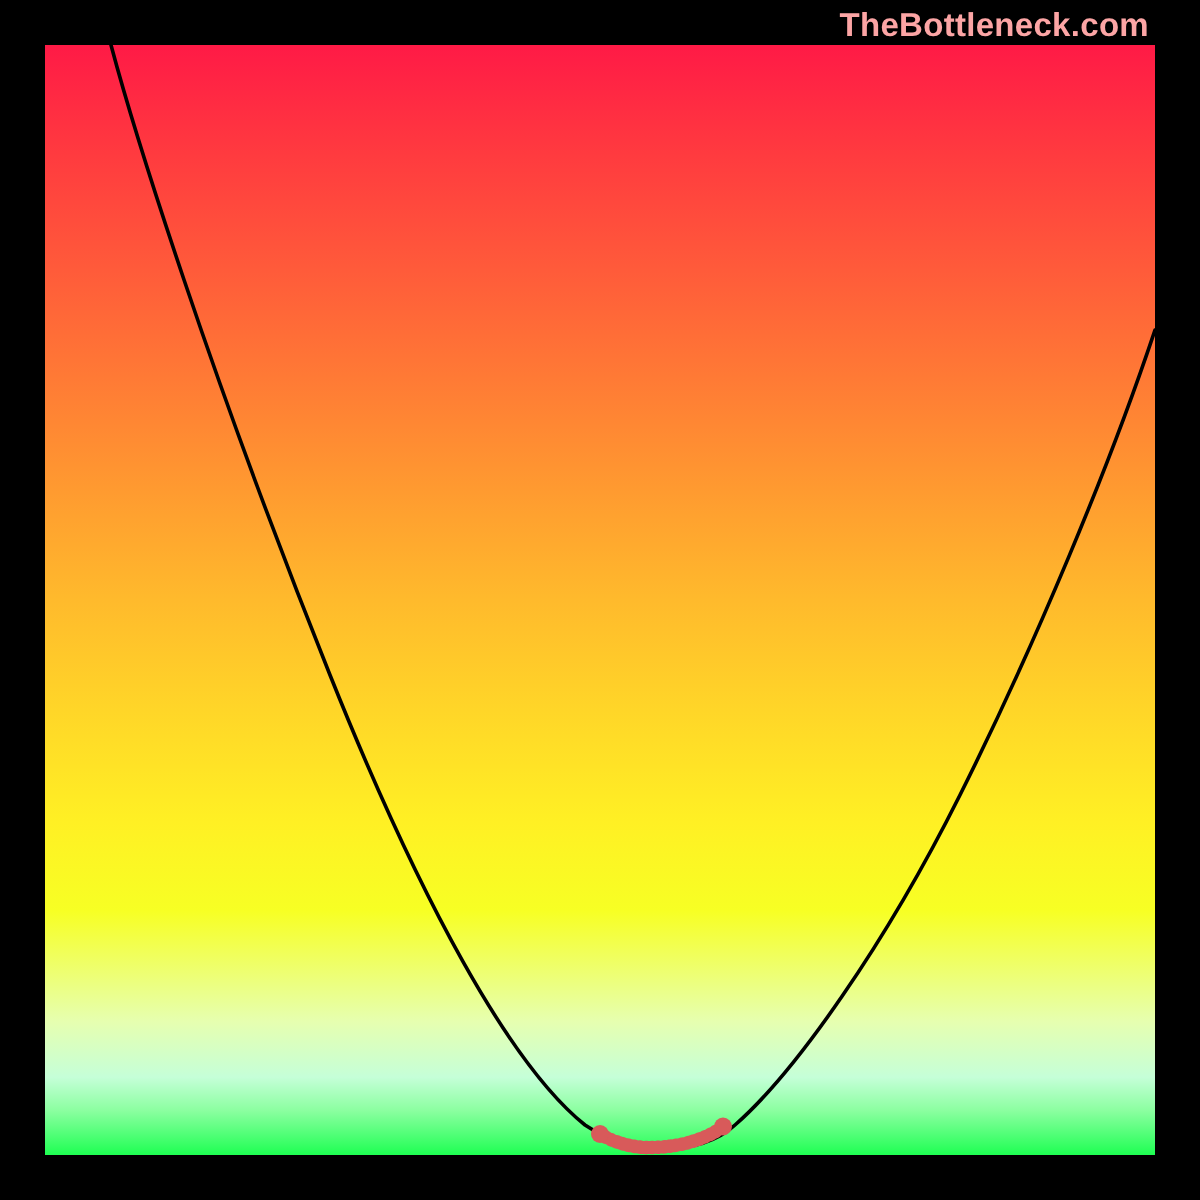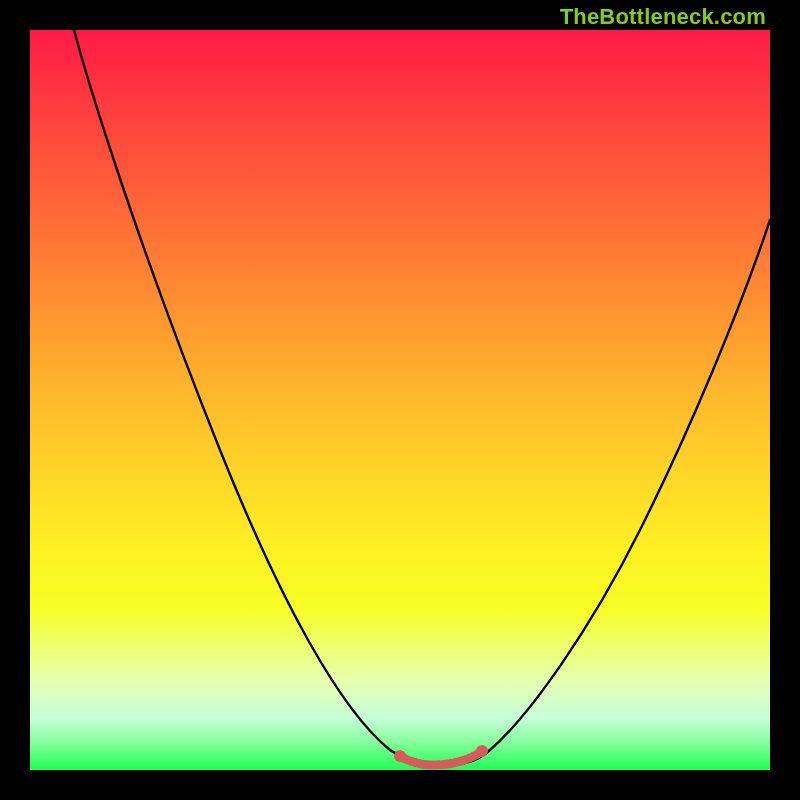--- a/index.html
+++ b/index.html
@@ -48,21 +48,21 @@
     width: 100%;
     height: 100%;
   }
   .watermark {
     position: absolute;
     top: 4px;
     right: 34px;
     font-family: Arial, Helvetica, sans-serif;
     font-size: 22px;
     font-weight: 600;
-    color: #84cc16;
+    color: #fca5a5;
     letter-spacing: 0.2px;
   }
 </style>
 </head>
 <body>
 
 <div class="frame">
   <div class="gradient"></div>
 
   <svg class="curve-layer" viewBox="0 0 740 740" preserveAspectRatio="none">

